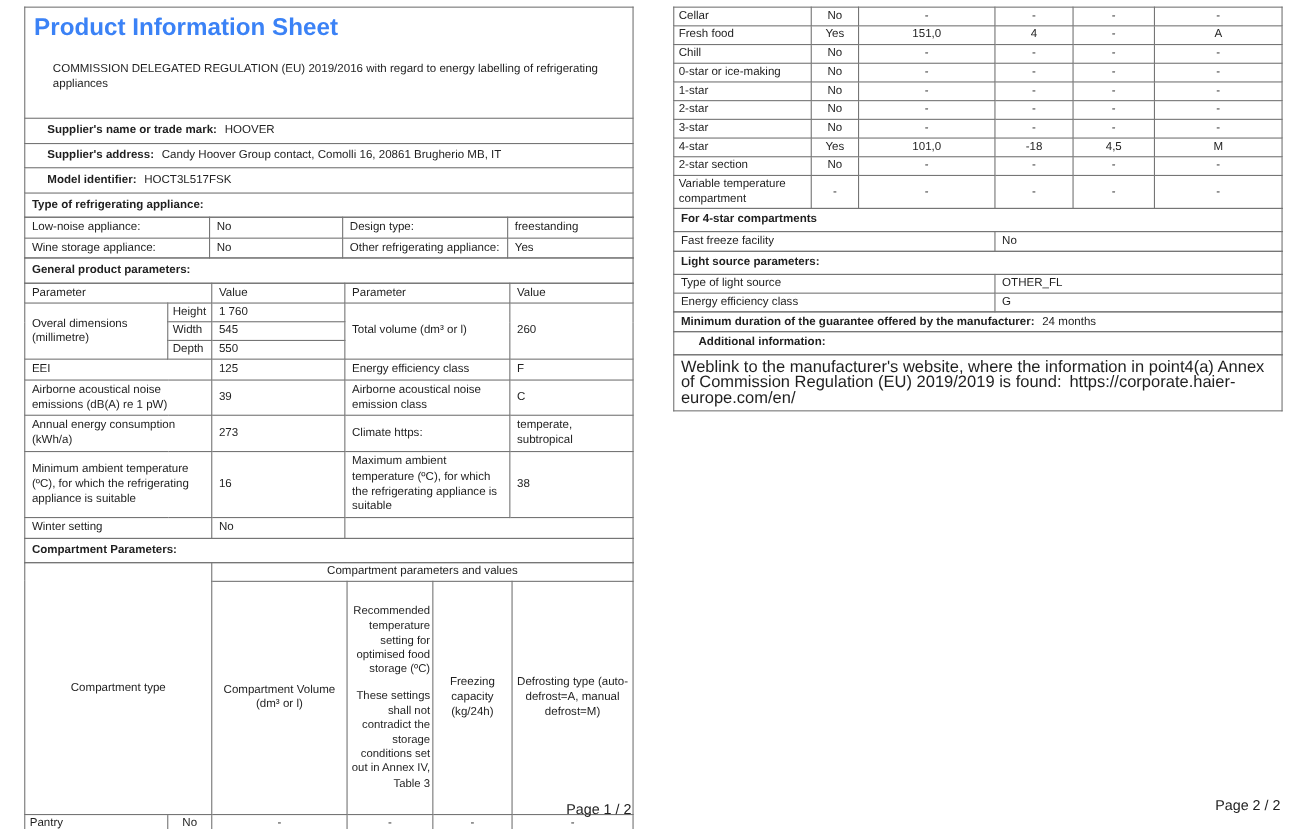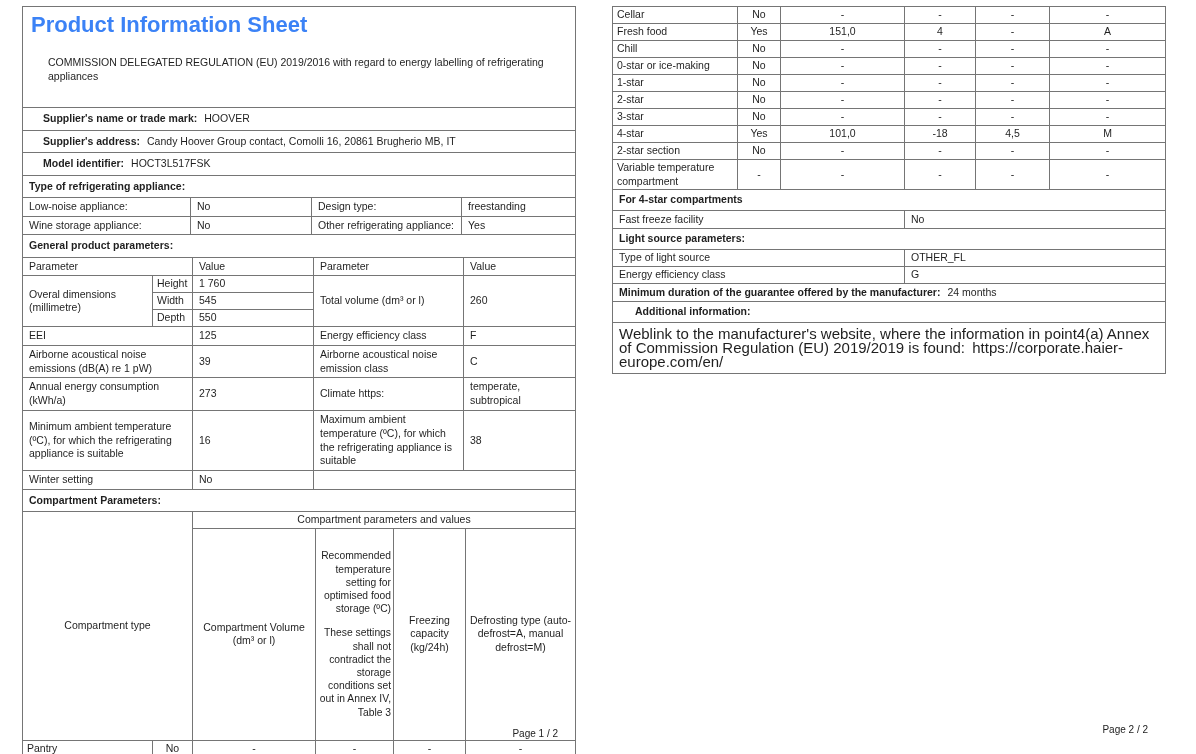--- a/index.html
+++ b/index.html
@@ -29,21 +29,21 @@
   tr.c td{padding:1px 4px;line-height:13.5px;height:14px;}
   tr.grp{height:16px;}
   tr.grp td{padding:1px 4px;}
   tr.tall{height:212px;}
   td.hcell{text-align:center;padding:2px 3px;}
   td.tempcell{font-size:10.3px;line-height:13.2px;padding:2px 2px;text-align:right;margin-left:48px;}
   .temp-par{margin:0;}
   .temp-par + .temp-par{margin-top:11px;}
   tr.mid td{padding:2px 6px;}
   td.weblink{padding:4px 6px;line-height:14px;font-size:15px;}
-  .pgfoot{position:absolute;right:17px;font-size:10px;color:#222;padding-left:16px;}
+  .pgfoot{position:absolute;right:1px;font-size:13px;color:#222;padding-left:16px;}
   #page1 .pgfoot{top:722px;}
   #page2 .pgfoot{top:718px;}
 </style>
 </head>
 <body>
 
 <div class="page" id="page1">
 
   <table class="doc">
     <colgroup>

